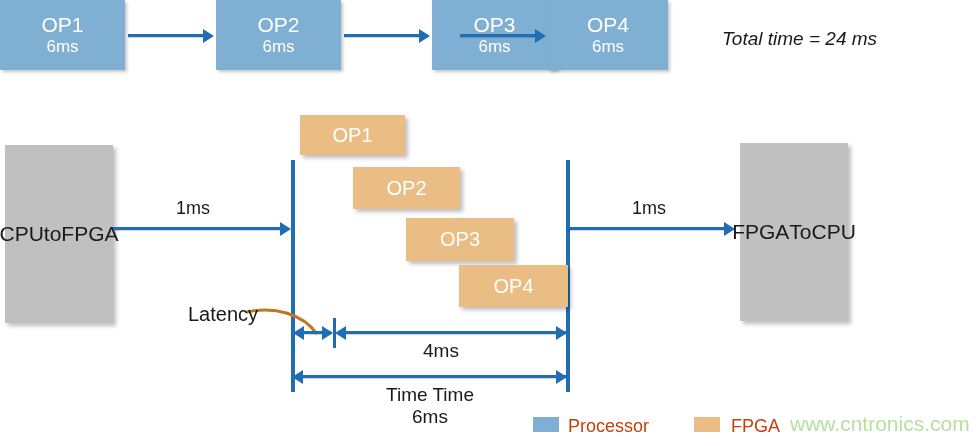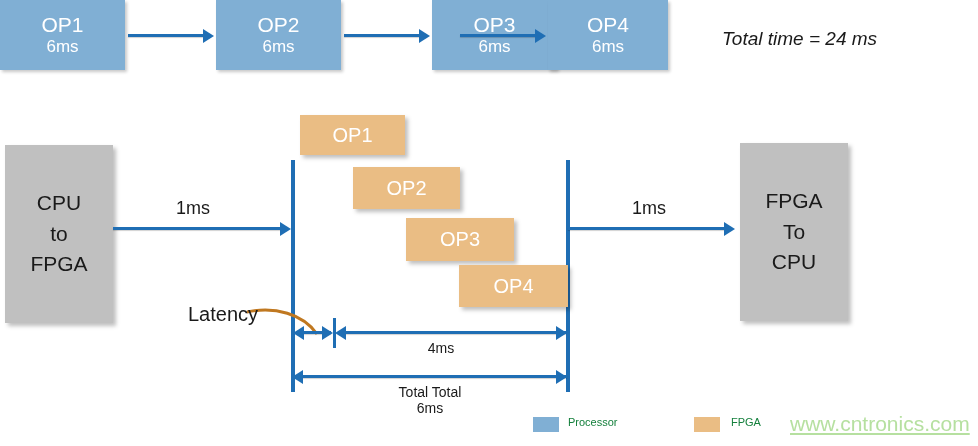--- a/index.html
+++ b/index.html
@@ -57,21 +57,21 @@
     font-size: 19px;
     color: #1a1a1a;
     white-space: nowrap;
   }
 
   
   .grey-box {
     background: #c0c0c0;
     box-shadow: 3px 3px 4px rgba(0,0,0,0.25);
     display: flex;
-    flex-direction: column;
+    flex-direction: row;
     align-items: center;
     justify-content: center;
     color: #1a1a1a;
     font-size: 21px;
     line-height: 1.45;
   }
 
   
   .op-fpga {
     background: #eabd84;
@@ -88,41 +88,41 @@
     width: 4px;
     background: #1f6eb4;
   }
   .vtick {
     width: 3px;
     background: #1f6eb4;
   }
 
   
   .meas-label {
-    font-size: 14px;
+    font-size: 19px;
     color: #1a1a1a;
     text-align: center;
     white-space: nowrap;
   }
   .flow-label {
     font-size: 18px;
     color: #1a1a1a;
     white-space: nowrap;
   }
   .latency-label {
     font-size: 20px;
     color: #1a1a1a;
     text-align: center;
     line-height: 1.25;
     white-space: nowrap;
   }
 
   
   .legend-swatch { width: 26px; height: 15px; }
-  .legend-text { font-size: 11px; color: #15803d; }
+  .legend-text { font-size: 18px; color: #c2410c; }
   .watermark {
     font-size: 21px;
     color: #b6e0a0;
     white-space: nowrap;
   }
 </style>
 </head>
 <body>
 
 <div id="canvas">
@@ -211,25 +211,25 @@
 
   <div class="abs arrow-h" style="left:340px; top:331px; width:226px;"></div>
   <div class="abs arrow-head-l" style="left:335px; top:326px;"></div>
   <div class="abs arrow-head-r" style="left:556px; top:326px;"></div>
   <div class="abs meas-label" style="left:386px; top:340px; width:110px;">4ms</div>
 
   <div class="abs arrow-h" style="left:297px; top:375px; width:270px;"></div>
   <div class="abs arrow-head-l" style="left:292px; top:370px;"></div>
   <div class="abs arrow-head-r" style="left:556px; top:370px;"></div>
   <div class="abs meas-label" style="left:330px; top:384px; width:200px;">
-    <div>Total Total</div>
+    <div>Time Time</div>
     <div>6ms</div>
   </div>
 
   <div class="abs legend-swatch" style="left:533px; top:417px; background:#80afd4;"></div>
   <div class="abs legend-text" style="left:568px; top:416px;">Processor</div>
 
   <div class="abs legend-swatch" style="left:694px; top:417px; background:#eabd84;"></div>
   <div class="abs legend-text" style="left:731px; top:416px;">FPGA</div>
 
-  <div class="abs watermark" style="left:790px; top:412px;text-decoration:underline;">www.cntronics.com</div>
+  <div class="abs watermark" style="left:790px; top:412px;">www.cntronics.com</div>
 
 </div>
 
 </body></html>

